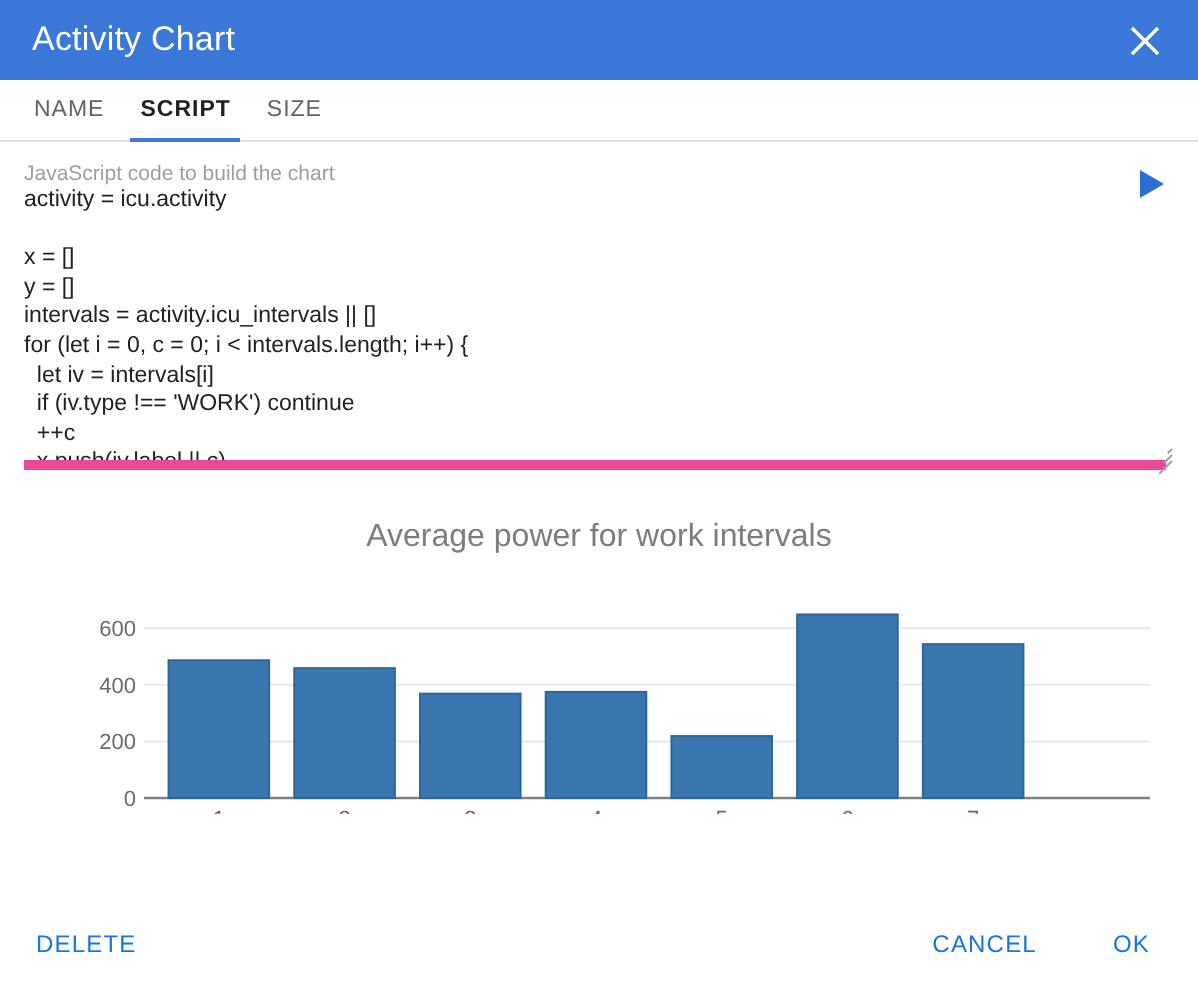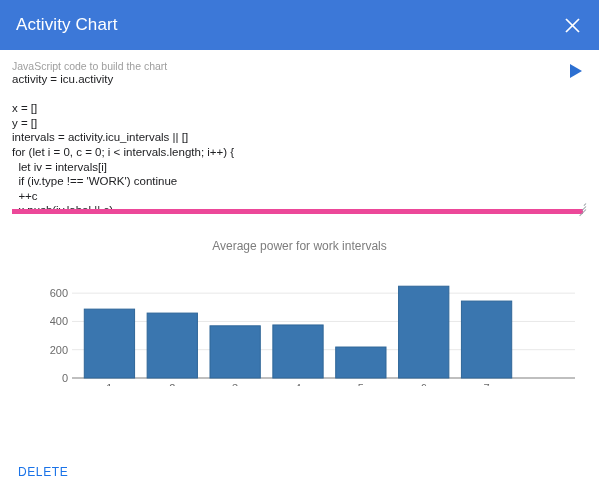--- a/index.html
+++ b/index.html
@@ -20,21 +20,21 @@
     width: 599px;
     height: 500px;
     background: #ffffff;
     box-sizing: border-box;
     display: flex;
     flex-direction: column;
   }
 
   
   .titlebar {
-    height: 50px;
+    height: 40px;
     background: #3c78d8;
     display: flex;
     align-items: center;
     justify-content: space-between;
     padding: 0 14px 0 16px;
     flex: 0 0 auto;
   }
   .title-text {
     color: #ffffff;
     font-size: 17px;
@@ -150,21 +150,21 @@
     cursor: pointer;
   }
 
   
   .chart-block {
     flex: 1 1 auto;
     position: relative;
   }
   .chart-title {
     text-align: center;
-    font-size: 12px;
+    font-size: 16px;
     color: #7d7d7d;
     margin-top: 25px;
   }
   .plot {
     position: absolute;
     left: 0;
     top: 52px;
     width: 599px;
     height: 120px;
   }
@@ -205,20 +205,25 @@
   <div class="titlebar">
     <div class="title-text">Activity Chart</div>
     <div class="close-btn">
       <svg width="17" height="17" viewBox="0 0 17 17" aria-hidden="true">
         <line x1="2" y1="2" x2="15" y2="15" stroke="#ffffff" stroke-width="1.7"></line>
         <line x1="15" y1="2" x2="2" y2="15" stroke="#ffffff" stroke-width="1.7"></line>
       </svg>
     </div>
   </div>
 
+  <div class="tabbar">
+    <div class="tab">NAME</div>
+    <div class="tab active">SCRIPT</div>
+    <div class="tab">SIZE</div>
+  </div>
 
   <div class="script-area">
     <div class="script-label">JavaScript code to build the chart</div>
     <div class="code-wrap">
       <textarea class="code-box" spellcheck="false" style="">activity = icu.activity
 
 x = []
 y = []
 intervals = activity.icu_intervals || []
 for (let i = 0, c = 0; i &lt; intervals.length; i++) {
@@ -265,15 +270,19 @@
           <rect x="398.57142857142856" y="20.212857142857146" width="50.285714285714285" height="91.78714285714285" fill="#3a76af" stroke="#2f6698" stroke-width="1"></rect>
           <text x="423.7142857142857" y="126" text-anchor="middle" font-family="&quot;Liberation Sans&quot;, sans-serif" font-size="11" fill="#6b6b6b">6</text>
           <rect x="461.4285714285714" y="35.06285714285714" width="50.285714285714285" height="76.93714285714286" fill="#3a76af" stroke="#2f6698" stroke-width="1"></rect>
           <text x="486.57142857142856" y="126" text-anchor="middle" font-family="&quot;Liberation Sans&quot;, sans-serif" font-size="11" fill="#6b6b6b">7</text>
         </svg>
     </div>
   </div>
 
   <div class="footer">
     <button class="flat-btn">DELETE</button>
+    <div class="footer-right">
+      <button class="flat-btn">CANCEL</button>
+      <button class="flat-btn">OK</button>
+    </div>
   </div>
 
 </div>
 
 </body></html>

